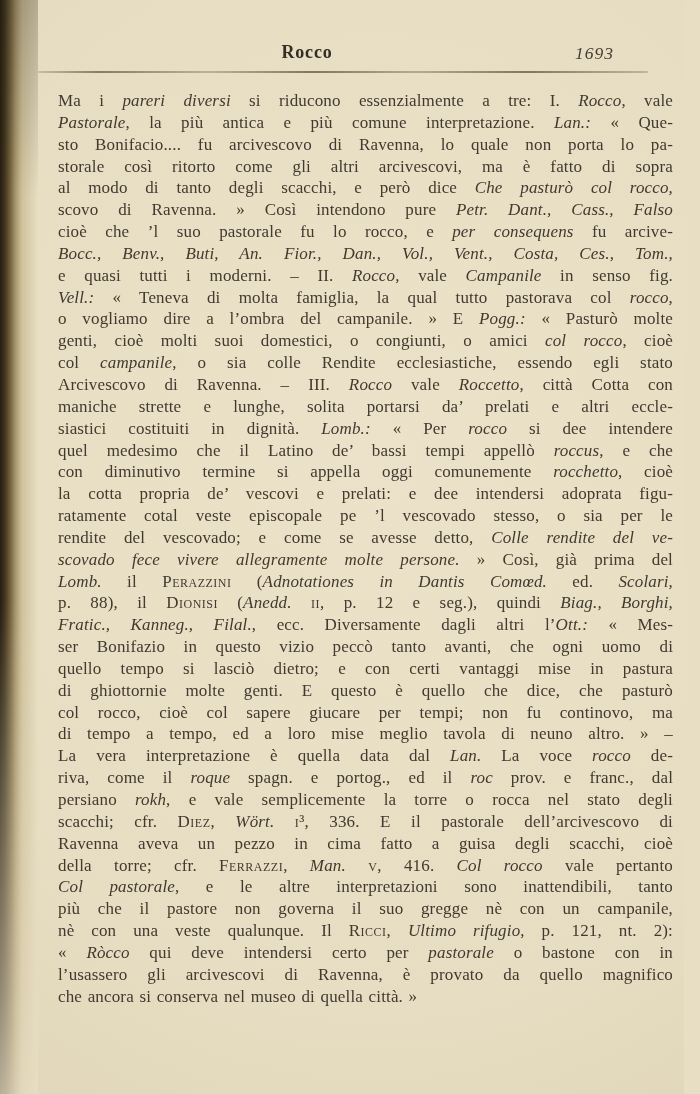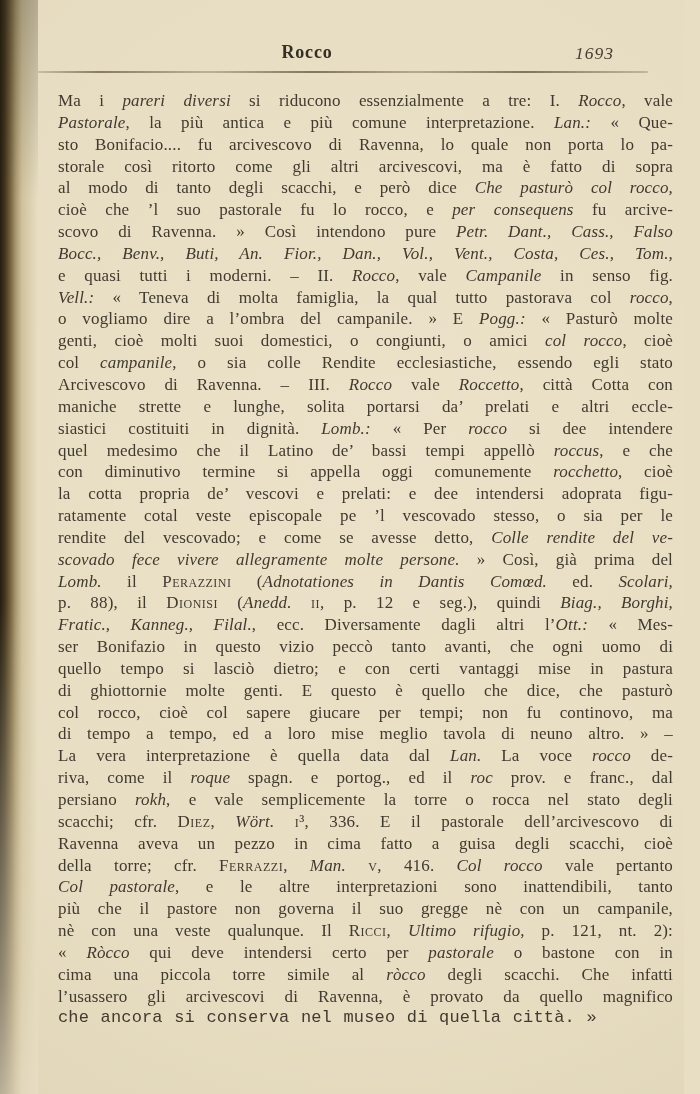--- a/index.html
+++ b/index.html
@@ -85,21 +85,20 @@
   }
   .tline {
     text-align: justify;
     text-align-last: justify;
     text-justify: inter-word;
     height: 21.85px;
     white-space: nowrap; 
   }
   .tline-last {
     text-align-last: left;
-    font-family: Liberation Mono, monospace;
   }
   .seg-i { font-style: italic; }
   .seg-sc { font-variant: small-caps; letter-spacing: 0.5px; }
 </style>
 </head>
 <body>
 
 <div class="page">
   <div class="edge-shadow"></div>
 
@@ -110,22 +109,22 @@
   <span class="header-page-number">1693</span>
 
   <div class="header-rule"></div>
 
   <div class="body-text">
       <div class="tline"><span>Ma i </span><span class="seg-i">pareri diversi</span><span> si riducono essenzialmente a tre: I. </span><span class="seg-i">Rocco</span><span>, vale</span></div>
       <div class="tline"><span class="seg-i">Pastorale</span><span>, la più antica e più comune interpretazione. </span><span class="seg-i">Lan.:</span><span> « Que-</span></div>
       <div class="tline"><span>sto Bonifacio.... fu arcivescovo di Ravenna, lo quale non porta lo pa-</span></div>
       <div class="tline"><span>storale così ritorto come gli altri arcivescovi, ma è fatto di sopra</span></div>
       <div class="tline"><span>al modo di tanto degli scacchi, e però dice </span><span class="seg-i">Che pasturò col rocco,</span></div>
+      <div class="tline"><span>scovo di Ravenna. » Così intendono pure </span><span class="seg-i">Petr. Dant., Cass., Falso</span></div>
       <div class="tline"><span>cioè che ’l suo pastorale fu lo rocco, e </span><span class="seg-i">per consequens</span><span> fu arcive-</span></div>
-      <div class="tline"><span>scovo di Ravenna. » Così intendono pure </span><span class="seg-i">Petr. Dant., Cass., Falso</span></div>
       <div class="tline"><span class="seg-i">Bocc., Benv., Buti, An. Fior., Dan., Vol., Vent., Costa, Ces., Tom.,</span></div>
       <div class="tline"><span>e quasi tutti i moderni. – II. </span><span class="seg-i">Rocco</span><span>, vale </span><span class="seg-i">Campanile</span><span> in senso fig.</span></div>
       <div class="tline"><span class="seg-i">Vell.:</span><span> « Teneva di molta famiglia, la qual tutto pastorava col </span><span class="seg-i">rocco</span><span>,</span></div>
       <div class="tline"><span>o vogliamo dire a l’ombra del campanile. » E </span><span class="seg-i">Pogg.:</span><span> « Pasturò molte</span></div>
       <div class="tline"><span>genti, cioè molti suoi domestici, o congiunti, o amici </span><span class="seg-i">col rocco</span><span>, cioè</span></div>
       <div class="tline"><span>col </span><span class="seg-i">campanile</span><span>, o sia colle Rendite ecclesiastiche, essendo egli stato</span></div>
       <div class="tline"><span>Arcivescovo di Ravenna. – III. </span><span class="seg-i">Rocco</span><span> vale </span><span class="seg-i">Roccetto</span><span>, città Cotta con</span></div>
       <div class="tline"><span>maniche strette e lunghe, solita portarsi da’ prelati e altri eccle-</span></div>
       <div class="tline"><span>siastici costituiti in dignità. </span><span class="seg-i">Lomb.:</span><span> « Per </span><span class="seg-i">rocco</span><span> si dee intendere</span></div>
       <div class="tline"><span>quel medesimo che il Latino de’ bassi tempi appellò </span><span class="seg-i">roccus</span><span>, e che</span></div>
@@ -145,17 +144,16 @@
       <div class="tline"><span>La vera interpretazione è quella data dal </span><span class="seg-i">Lan.</span><span> La voce </span><span class="seg-i">rocco</span><span> de-</span></div>
       <div class="tline"><span>riva, come il </span><span class="seg-i">roque</span><span> spagn. e portog., ed il </span><span class="seg-i">roc</span><span> prov. e franc., dal</span></div>
       <div class="tline"><span>persiano </span><span class="seg-i">rokh</span><span>, e vale semplicemente la torre o rocca nel stato degli</span></div>
       <div class="tline"><span>scacchi; cfr. </span><span class="seg-sc">Diez</span><span>, </span><span class="seg-i">Wört.</span><span> </span><span class="seg-sc">i</span><span>³, 336. E il pastorale dell’arcivescovo di</span></div>
       <div class="tline"><span>Ravenna aveva un pezzo in cima fatto a guisa degli scacchi, cioè</span></div>
       <div class="tline"><span>della torre; cfr. </span><span class="seg-sc">Ferrazzi</span><span>, </span><span class="seg-i">Man.</span><span> </span><span class="seg-sc">v</span><span>, 416. </span><span class="seg-i">Col rocco</span><span> vale pertanto</span></div>
       <div class="tline"><span class="seg-i">Col pastorale</span><span>, e le altre interpretazioni sono inattendibili, tanto</span></div>
       <div class="tline"><span>più che il pastore non governa il suo gregge nè con un campanile,</span></div>
       <div class="tline"><span>nè con una veste qualunque. Il </span><span class="seg-sc">Ricci</span><span>, </span><span class="seg-i">Ultimo rifugio</span><span>, p. 121, nt. 2):</span></div>
       <div class="tline"><span>« </span><span class="seg-i">Ròcco</span><span> qui deve intendersi certo per </span><span class="seg-i">pastorale</span><span> o bastone con in</span></div>
-      <div class="tline"><span>cima una piccola torre simile al </span><span class="seg-i">ròcco</span><span> degli scacchi. Che infatti</span></div>
       <div class="tline"><span>l’usassero gli arcivescovi di Ravenna, è provato da quello magnifico</span></div>
       <div class="tline tline-last"><span>che ancora si conserva nel museo di quella città. »</span></div>
     </div>
 </div>
 
 </body></html>

